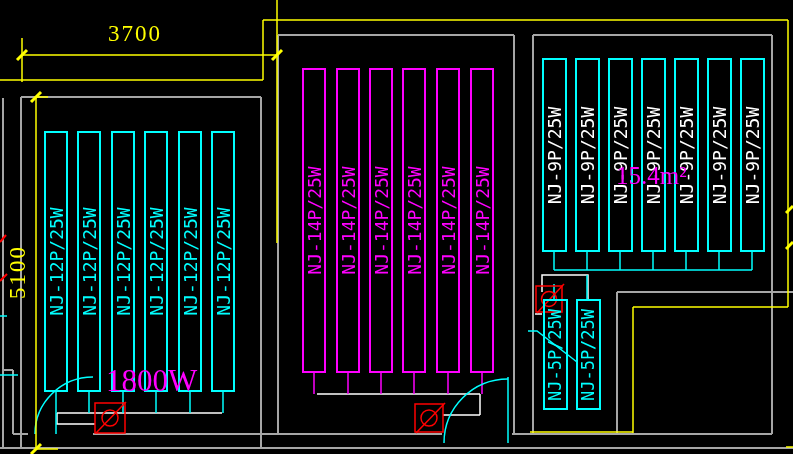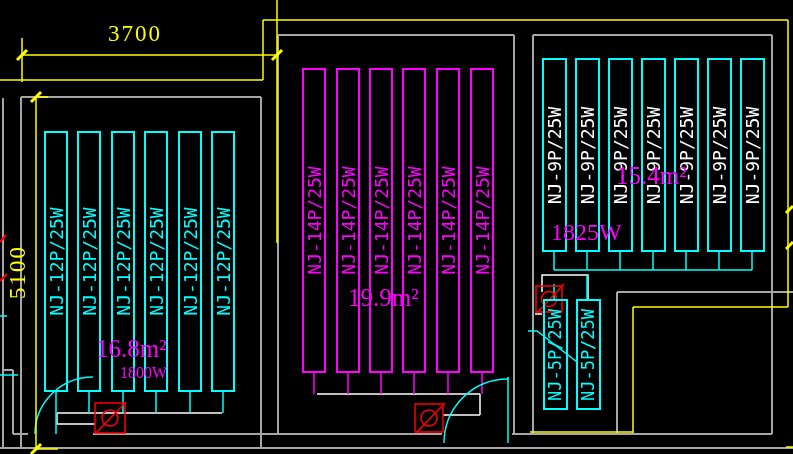--- a/index.html
+++ b/index.html
@@ -202,24 +202,21 @@
       <span class="lbl c-white">NJ-9P/25W</span>
     </div>
 
   <div class="lamp cyan" style="left:543px;top:299px;width:25px;height:111px">
       <span class="lbl lbl-sm c-cyan">NJ-5P/25W</span>
     </div>
   <div class="lamp cyan" style="left:576px;top:299px;width:25px;height:111px">
       <span class="lbl lbl-sm c-cyan">NJ-5P/25W</span>
     </div>
 
-  <div class="plabel" style="left:96px;top:336px;font-size:25px">16.8m²</div>
-  <div class="plabel" style="left:120px;top:365px;font-size:16px">1800W</div>
-
-  <div class="plabel" style="left:348px;top:285px;font-size:25px">19.9m²</div>
+  <div class="plabel" style="left:106px;top:365px;font-size:31px">1800W</div>
+
 
   <div class="plabel" style="left:616px;top:163px;font-size:25px">15.4m²</div>
-  <div class="plabel" style="left:551px;top:220px;font-size:24px">1825W</div>
 
   <div class="dimtext" style="left:108px;top:22px;font-size:23px;letter-spacing:2px">3700</div>
   <div class="dimtext rot" style="left:17px;top:272px;font-size:23px;letter-spacing:2px">5100</div>
 
 </div>
 
 </body></html>

